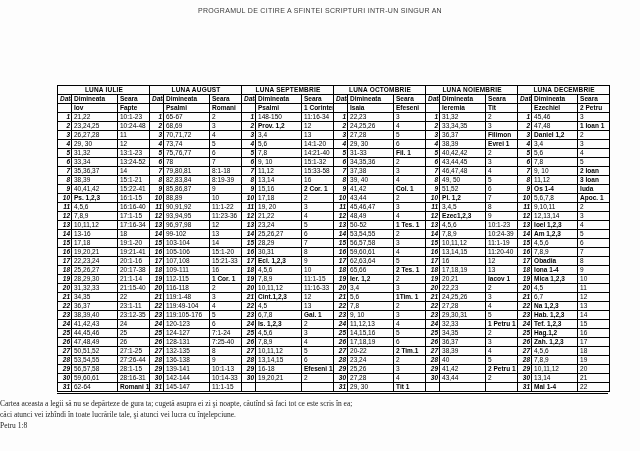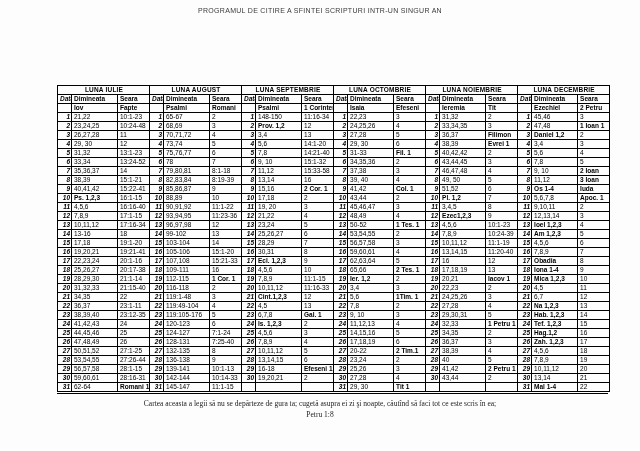--- a/index.html
+++ b/index.html
@@ -51,21 +51,20 @@
   }
   td.mstart{border-left:1.5px solid #000;}
   td.bold-cell{font-weight:bold;}
   .table-underline{
     width:551px;height:0;
     border-top:1px solid #000;
     margin-top:1px;
   }
   .footer{
     position:absolute;top:398px;left:0;width:100%;
-    text-align:center;
     font-family:"Liberation Serif", serif;
     font-size:7.5px;
     line-height:11px;
     color:#222;
   }
 </style>
 </head>
 <body>
 
 <div class="page-title">PROGRAMUL DE CITIRE A SFINTEI SCRIPTURI INTR-UN SINGUR AN</div>
@@ -761,14 +760,15 @@
           <td class="bold-cell">Mal 1-4</td>
           <td class="">22</td>
         </tr>
       </tbody>
   </table>
   <div class="table-underline"></div>
 </div>
 
 <div class="footer">
   <div>Cartea aceasta a legii să nu se depărteze de gura ta; cugetă asupra ei zi şi noapte, căutînd să faci tot ce este scris în ea;</div>
+  <div>căci atunci vei izbîndi în toate lucrările tale, şi atunci vei lucra cu înţelepciune.</div>
   <div>Petru 1:8</div>
 </div>
 
 </body></html>

